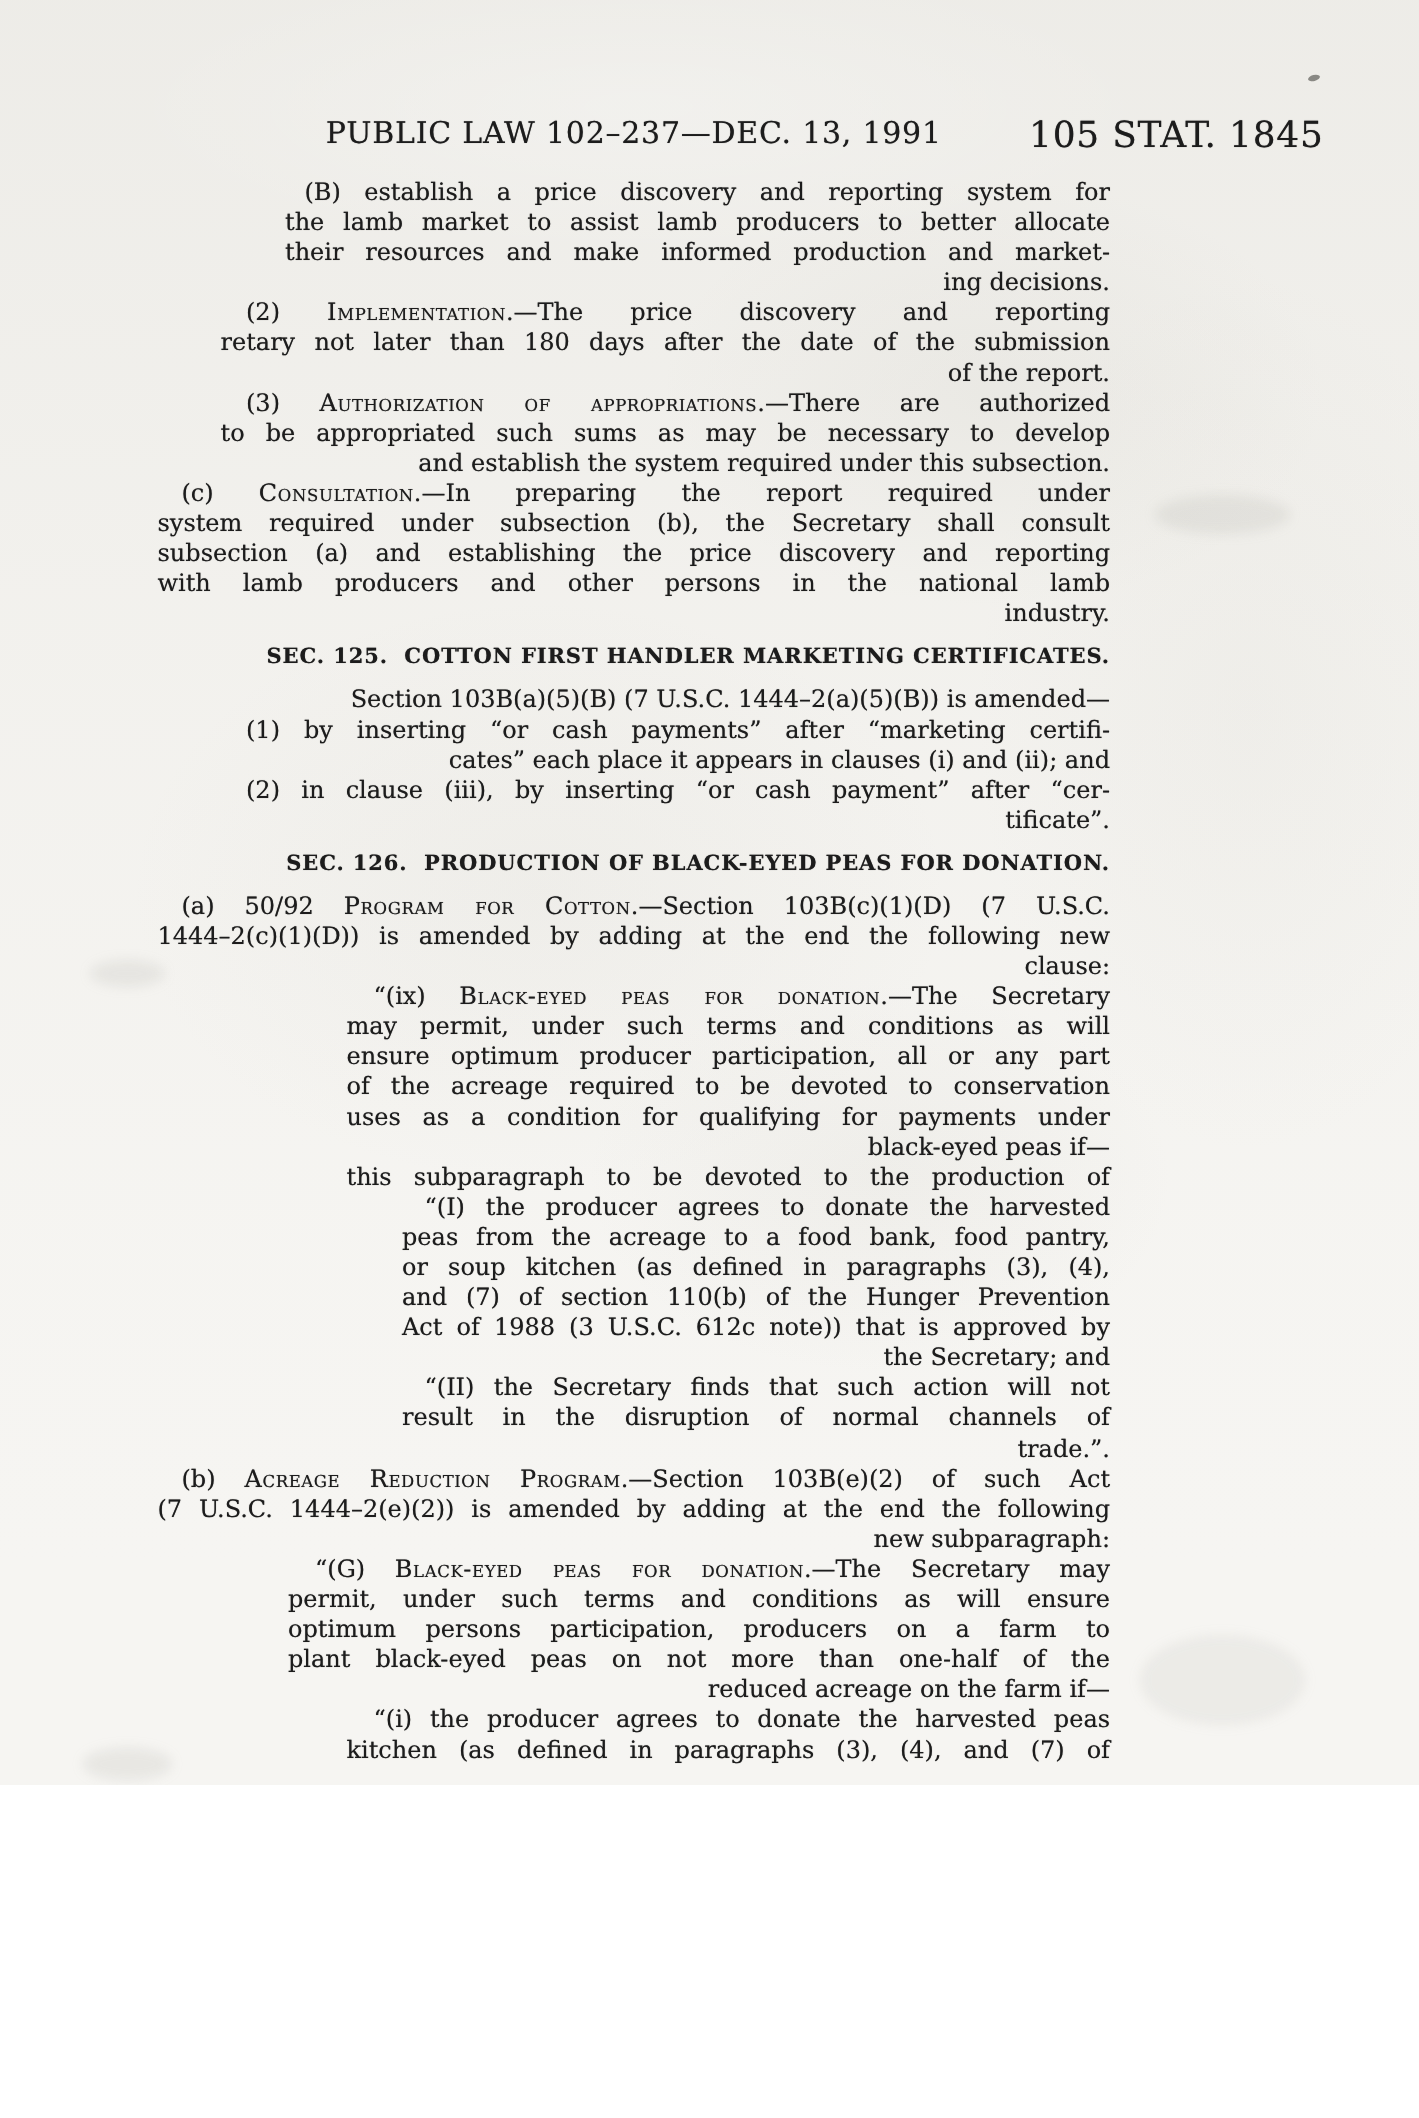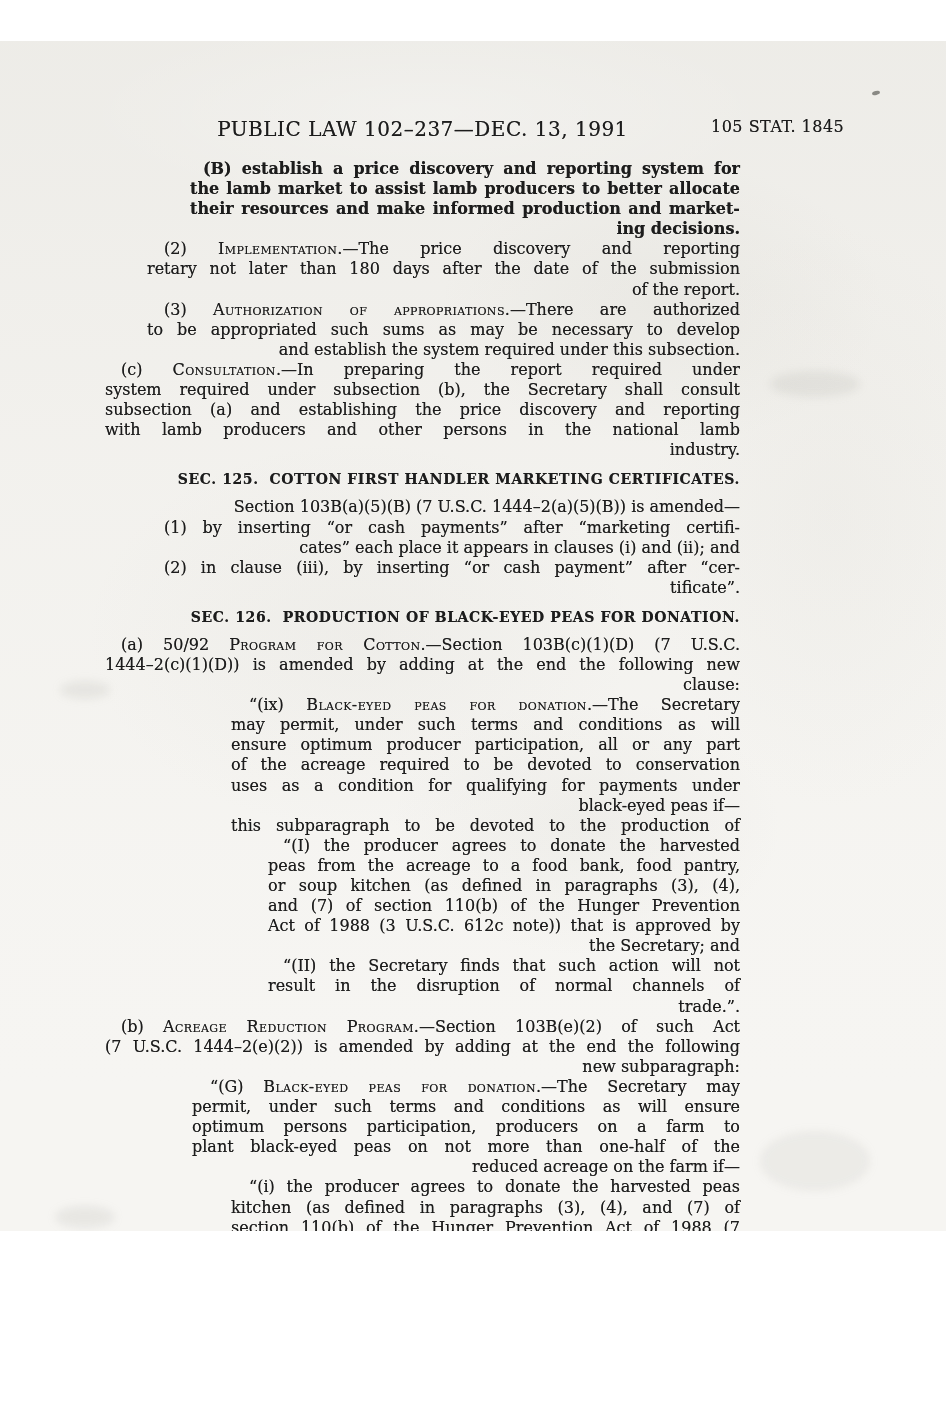--- a/index.html
+++ b/index.html
@@ -10,45 +10,44 @@
     background-color:#f6f5f2;
     background-image:
       linear-gradient(180deg, rgba(215,213,205,.28) 0%, rgba(225,223,216,.18) 35%, rgba(240,239,234,.08) 70%, rgba(255,255,255,0) 88%),
       radial-gradient(ellipse 340px 220px at 70% 22%, rgba(188,186,176,.14), transparent 65%),
       radial-gradient(ellipse 420px 300px at 38% 50%, rgba(190,188,178,.10), transparent 65%),
       radial-gradient(ellipse 300px 200px at 62% 66%, rgba(188,186,176,.12), transparent 65%),
       radial-gradient(ellipse 260px 420px at 88% 40%, rgba(200,198,188,.10), transparent 70%),
       radial-gradient(ellipse 500px 140px at 45% 6%, rgba(255,255,255,.5), transparent 70%);
     font-family:"DejaVu Serif","Liberation Serif",serif;
     color:#1c1c1c;
-    margin-top:41px;
   }
   .ink { text-shadow:0 0 .5px rgba(25,25,25,.65); }
   .runhead { position:absolute; top:76px; left:105px; width:790px; height:26px; }
   .rh-title {
     position:absolute; left:0; top:0; width:635px; text-align:center;
     font-size:20px; letter-spacing:.5px; white-space:nowrap;
   }
   .rh-stat {
-    position:absolute; left:606px; top:0; white-space:nowrap;
-    font-size:16px; letter-spacing:.5px;
+    position:absolute; left:581px; top:0; white-space:nowrap;
+    font-size:24px; letter-spacing:.5px;
   }
   .bodytext { position:absolute; left:105px; top:118px; width:635px; font-size:16px; line-height:20.1px; }
   .block { margin:0; }
   .heading {
     font-weight:bold; font-size:14px; line-height:21px; letter-spacing:.6px;
     margin-top:9px; margin-bottom:7px;
   }
   .ln { text-align:right; }
   .ln.jl { text-align:justify; text-align-last:justify; }
   .sc { font-variant-caps:small-caps; letter-spacing:.4px; }
   
   .lv0  .ln { padding-left:0px; }   .lv0  .ln.first { padding-left:16px; }
   .lv1  .ln { padding-left:42px; }  .lv1  .ln.first { padding-left:59px; }
-  .lv2  .ln { padding-left:85px;font-weight:bold; }  .lv2  .ln.first { padding-left:98px; }
+  .lv2  .ln { padding-left:85px; }  .lv2  .ln.first { padding-left:98px; }
   .lv2g .ln { padding-left:87px; }  .lv2g .ln.first { padding-left:105px; }
   .lv3  .ln { padding-left:126px; } .lv3  .ln.first { padding-left:144px; }
   .lv4  .ln { padding-left:163px; } .lv4  .ln.first { padding-left:178px; }
   .speck {
     position:absolute; left:872px; top:50px; width:8px; height:4px;
     background:rgba(55,55,50,.55); border-radius:50%; transform:rotate(-14deg);
   }
   .smudge { position:absolute; background:rgba(150,148,140,.14); filter:blur(4px); border-radius:50%; }
   .sm1 { left:770px; top:330px; width:90px; height:26px; }
   .sm2 { left:60px;  top:640px; width:50px; height:18px; }
@@ -139,21 +138,20 @@
       <div class="block para lv2g">
         <div class="ln first jl"><span>“(G) </span><span class="sc">Black-eyed peas for donation</span><span>.—The Secretary may</span></div>
         <div class="ln jl"><span>permit, under such terms and conditions as will ensure</span></div>
         <div class="ln jl"><span>optimum persons participation, producers on a farm to</span></div>
         <div class="ln jl"><span>plant black-eyed peas on not more than one-half of the</span></div>
         <div class="ln"><span>reduced acreage on the farm if—</span></div>
       </div>
       <div class="block para lv3">
         <div class="ln first jl"><span>“(i) the producer agrees to donate the harvested peas</span></div>
         <div class="ln jl"><span>kitchen (as defined in paragraphs (3), (4), and (7) of</span></div>
-        <div class="ln jl"><span>section 110(b) of the Hunger Prevention Act of 1988 (7</span></div>
       </div>
     </div>
   <div class="speck"></div>
   <div class="smudge sm1"></div>
   <div class="smudge sm2"></div>
   <div class="smudge sm3"></div>
   <div class="smudge sm4"></div>
 </div>
 
 </body></html>

